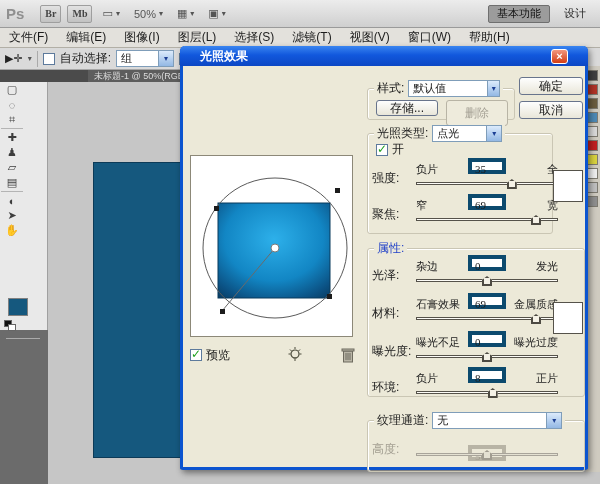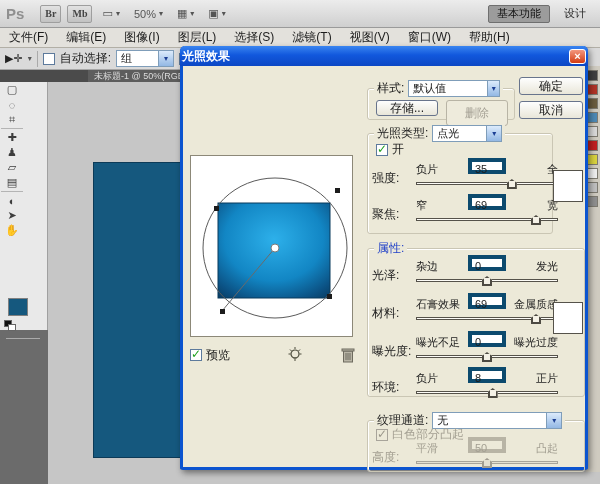--- a/index.html
+++ b/index.html
@@ -63,42 +63,42 @@
   #dockstrip { position:absolute; right:0; top:66px; width:14px; height:406px; background:#cfcbc0; z-index:2;
     display:flex; flex-direction:column; gap:3px; padding:4px 1px; }
   .dock-ic { width:11px; height:11px; border:1px solid #7d7a70; }
 
   
   #dialog { position:absolute; left:180px; top:46px; width:408px; height:424px; z-index:10;
     background:#ece9d8; border:3px solid #0b54cf; border-top:none; border-radius:5px 5px 3px 3px;
     box-shadow:2px 3px 6px rgba(0,0,0,.45); }
   #dlg-title { position:absolute; left:-3px; top:0; width:408px; height:20px; border-radius:5px 5px 0 0;
     background:linear-gradient(#3a85f0 0%,#1158dd 45%,#0c47c4 100%);
-    color:#fff; font-weight:bold; font-size:12px; display:flex; align-items:center; padding:0 2px; }
+    color:#fff; font-weight:bold; font-size:12px; display:flex; align-items:center; padding:0 20px; }
   #dlg-close { margin-left:auto; width:17px; height:15px; border-radius:3px;
     background:linear-gradient(#f3977f,#d33c13); border:1px solid #fff;
     color:#fff; font-size:11px; line-height:13px; text-align:center; font-weight:bold; }
   #dlg-body { position:absolute; left:0; top:20px; width:402px; height:401px; }
 
   .fs { position:absolute; border:1px solid #cac6b4; border-radius:3px;
     box-shadow:inset 0 1px 0 #fff, inset 1px 0 0 #fff; }
   .legend { position:absolute; top:-9px; left:6px; background:#ece9d8; padding:0 3px;
     display:flex; align-items:center; gap:4px; white-space:nowrap; }
   .xp-select { height:17px; background:#fff; border:1px solid #7f9db9; display:inline-flex;
     align-items:center; justify-content:space-between; padding-left:4px; font-size:11px; }
 
   .xp-btn { position:absolute; height:18px; background:linear-gradient(#fefefe,#e9e6d9);
     border:1px solid #68748c; border-radius:3px; font-size:12px; color:#1c1c1c;
     display:flex; align-items:center; justify-content:center; }
   .xp-btn.disabled { color:#a5a195; border-color:#b8b4a5; background:#eeebdc; }
 
   
   .srow { position:absolute; display:flex; align-items:flex-end; }
   .slabel { width:44px; font-size:12px; padding-bottom:2px; white-space:nowrap; }
-  .sbody { width:142px; position:relative; }
+  .sbody { width:142px; position:relative;font-family:Liberation Serif, serif; }
   .stop { display:flex; justify-content:space-between; font-size:11px; margin-bottom:1px; align-items:center; }
   .sval { position:absolute; left:50%; top:-4px; transform:translateX(-50%); width:38px; height:16px;
     background:#fff; border:4px solid #0c4a6e; font-size:11px; padding:1px 3px; }
   .strack { position:relative; height:11px; }
   .sline { position:absolute; left:0; right:0; top:4px; height:3px; background:#fdfcf7; border:1px solid #55524a; }
   .sthumb { position:absolute; top:1px; width:10px; height:10px;
     clip-path:polygon(50% 0,100% 40%,100% 100%,0 100%,0 40%);
     background:#f4f1e6; box-shadow:inset 0 0 0 2px #4d4a42; }
   .srow.disabled .slabel, .srow.disabled .stop { color:#a39f92; }
   .srow.disabled .sval { color:#a39f92; border-color:#b8b4a5; background:#ece9d8; }
@@ -392,32 +392,24 @@
     <div class="swatch" style="left:370px; top:236px;"></div>
 
     <div class="fs" style="left:184px; top:354px; width:218px; height:52px;padding-left:41px;">
       <div class="legend">
         <span>纹理通道:</span>
         <span class="xp-select" style="width:130px;">
           <span>无</span>
           <span class="dd-btn">▾</span>
         </span>
       </div>
-      <div style="position:absolute; left:8px; top:5px; display:flex; align-items:center; gap:4px; color:#a39f92;">
-        <span class="xp-check checked disabled"></span>
-        <span>白色部分凸起</span>
-      </div>
 
       <div class="srow disabled" style="left:4px; top:20px;">
         <span class="slabel">高度:</span>
         <div class="sbody">
-          <div class="stop">
-            <span>平滑</span>
-            <span>凸起</span>
-          </div>
           <span class="sval">50</span>
           <div class="strack">
             <div class="sline"></div>
             <div class="sthumb" style="left: calc(50% - 5px);"></div>
           </div>
         </div>
       </div>
     </div>
 
   </div>

